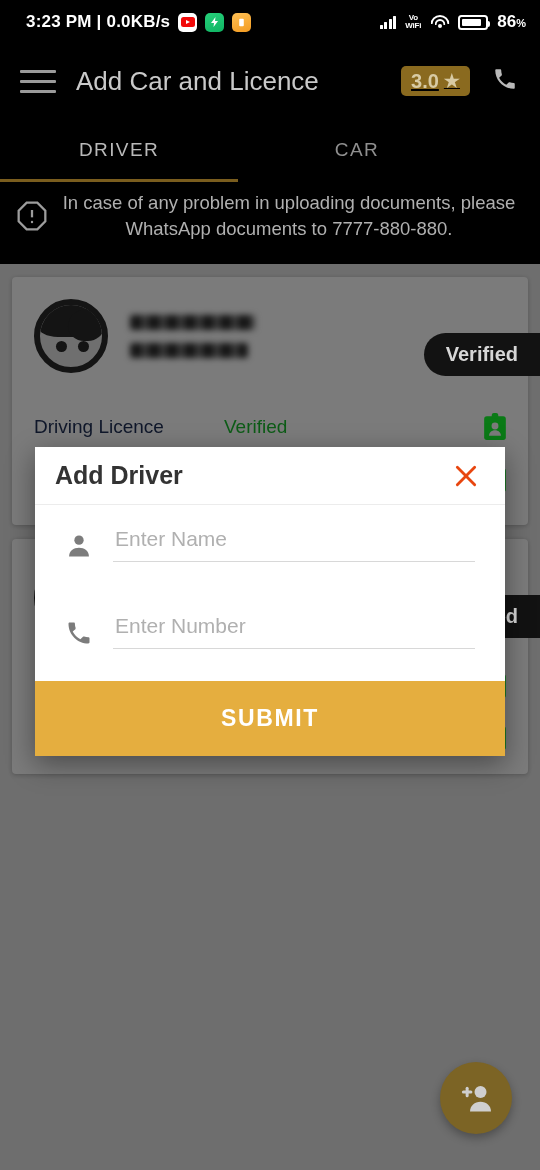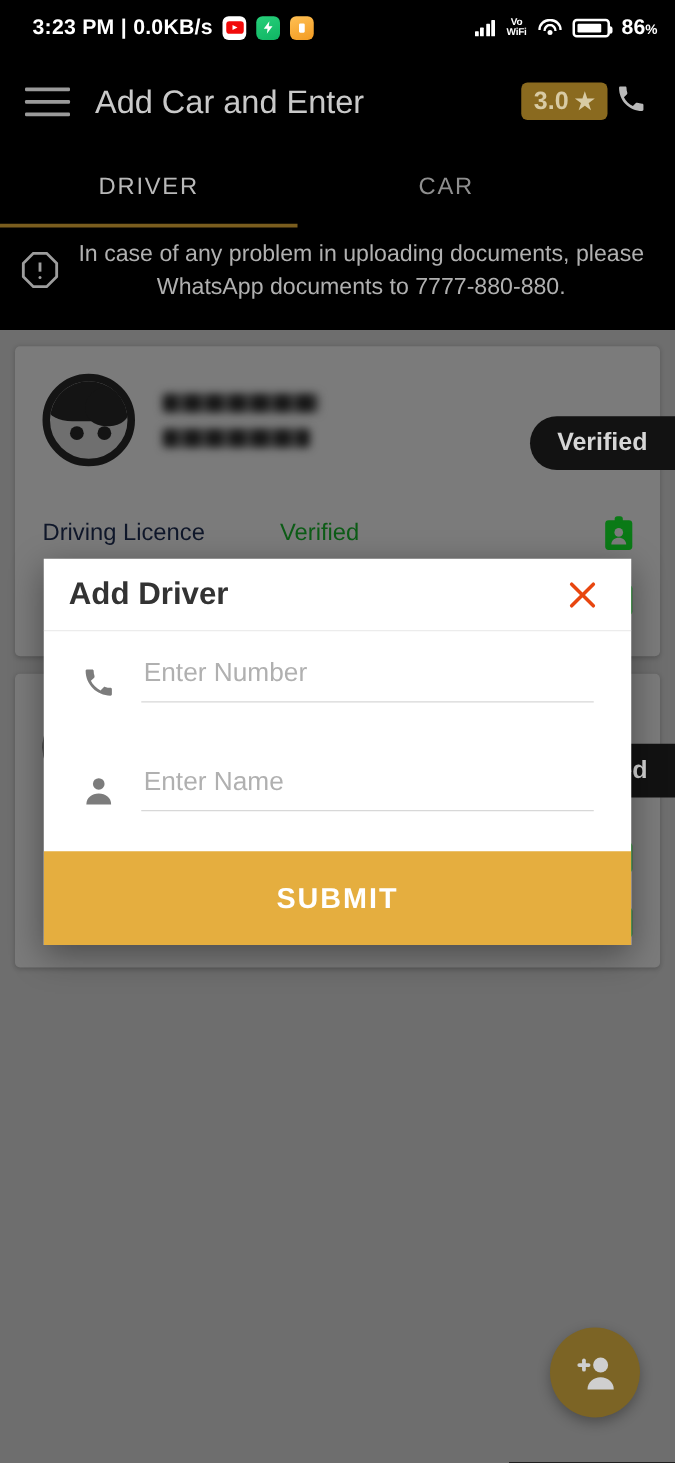--- a/index.html
+++ b/index.html
@@ -94,21 +94,21 @@
   }
   .hamburger {
     width: 40px; height: 40px; display: flex; flex-direction: column;
     justify-content: center; gap: 7px; padding: 0 2px; cursor: pointer;
   }
   .hamburger i { display: block; height: 3px; background: #9a9a9a; border-radius: 1px; }
   .appbar-title {
     color: #c9c9c9; font-size: 26px; margin-left: 18px;
     white-space: nowrap; font-weight: normal;
   }
-  .appbar-right { margin-left: auto; display: flex; align-items: center; gap: 6px; }
+  .appbar-right { margin-left: auto; display: flex; align-items: center; gap: 22px; text-decoration: underline; }
   .rating-badge {
     background: #8a6a1f; color: #d8cba4; border-radius: 5px;
     padding: 5px 10px; font-size: 20px; font-weight: bold;
     display: flex; align-items: center; gap: 5px; line-height: 1;
   }
   .rating-badge .star { font-size: 18px; }
   .phone-ic { width: 26px; height: 26px; fill: #b9b9b9; }
 
   
   .tabs {
@@ -295,21 +295,21 @@
       <span class="sb-pct"><span>86</span><span class="unit">%</span></span>
     </div>
   </div>
 
   <div class="appbar">
     <div class="hamburger">
         <i></i>
         <i></i>
         <i></i>
       </div>
-    <div class="appbar-title">Add Car and Enter</div>
+    <div class="appbar-title">Add Car and Licence</div>
     <div class="appbar-right">
       <div class="rating-badge">
         <span>3.0</span>
         <span class="star">★</span>
       </div>
       <span>
         <svg class="phone-ic" viewBox="0 0 24 24">
             <path d="M6.6 10.8c1.4 2.8 3.8 5.1 6.6 6.6l2.2-2.2c.3-.3.7-.4 1-.2 1.1.4 2.4.6 3.6.6.6 0 1 .4 1 1V20c0 .6-.4 1-1 1C10.6 21 3 13.4 3 4c0-.6.4-1 1-1h3.5c.6 0 1 .4 1 1 0 1.3.2 2.5.6 3.6.1.4 0 .8-.2 1.1l-2.3 2.1z"></path>
           </svg>
       </span>
@@ -429,31 +429,31 @@
         <svg viewBox="0 0 24 24" stroke-width="2.6" stroke-linecap="round">
             <line x1="4" y1="4" x2="20" y2="20"></line>
             <line x1="20" y1="4" x2="4" y2="20"></line>
           </svg>
       </div>
     </div>
     <div class="dlg-body">
       <div class="field">
         <span class="field-ic">
           <svg viewBox="0 0 24 24">
-              <path d="M6.6 10.8c1.4 2.8 3.8 5.1 6.6 6.6l2.2-2.2c.3-.3.7-.4 1-.2 1.1.4 2.4.6 3.6.6.6 0 1 .4 1 1V20c0 .6-.4 1-1 1C10.6 21 3 13.4 3 4c0-.6.4-1 1-1h3.5c.6 0 1 .4 1 1 0 1.3.2 2.5.6 3.6.1.4 0 .8-.2 1.1l-2.3 2.1z"></path>
-            </svg>
-        </span>
-        <input class="field-input" type="tel" value="" placeholder="Enter Number" style="">
+              <circle cx="12" cy="7" r="4"></circle>
+              <path d="M3.5 21c0-4.7 3.8-7.5 8.5-7.5s8.5 2.8 8.5 7.5z"></path>
+            </svg>
+        </span>
+        <input class="field-input" type="text" value="" placeholder="Enter Name" style="">
       </div>
       <div class="field">
         <span class="field-ic">
           <svg viewBox="0 0 24 24">
-              <circle cx="12" cy="7" r="4"></circle>
-              <path d="M3.5 21c0-4.7 3.8-7.5 8.5-7.5s8.5 2.8 8.5 7.5z"></path>
-            </svg>
-        </span>
-        <input class="field-input" type="text" value="" placeholder="Enter Name" style="">
+              <path d="M6.6 10.8c1.4 2.8 3.8 5.1 6.6 6.6l2.2-2.2c.3-.3.7-.4 1-.2 1.1.4 2.4.6 3.6.6.6 0 1 .4 1 1V20c0 .6-.4 1-1 1C10.6 21 3 13.4 3 4c0-.6.4-1 1-1h3.5c.6 0 1 .4 1 1 0 1.3.2 2.5.6 3.6.1.4 0 .8-.2 1.1l-2.3 2.1z"></path>
+            </svg>
+        </span>
+        <input class="field-input" type="tel" value="" placeholder="Enter Number" style="">
       </div>
     </div>
     <button class="dlg-submit">SUBMIT</button>
   </div>
 
 </div>
 
 </body></html>

